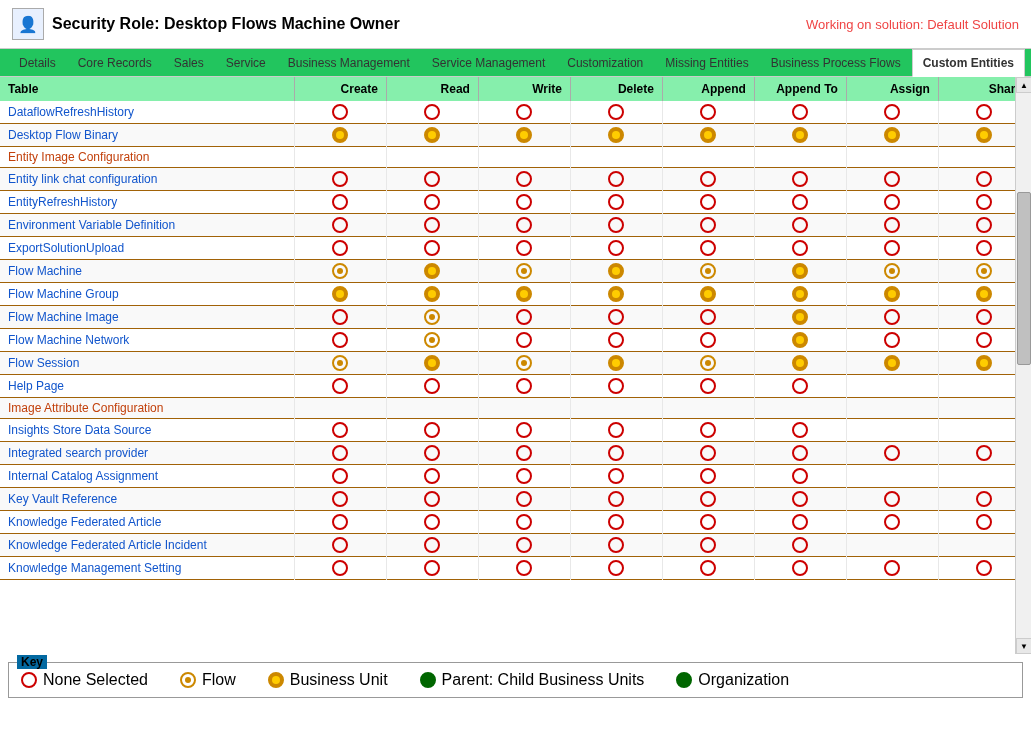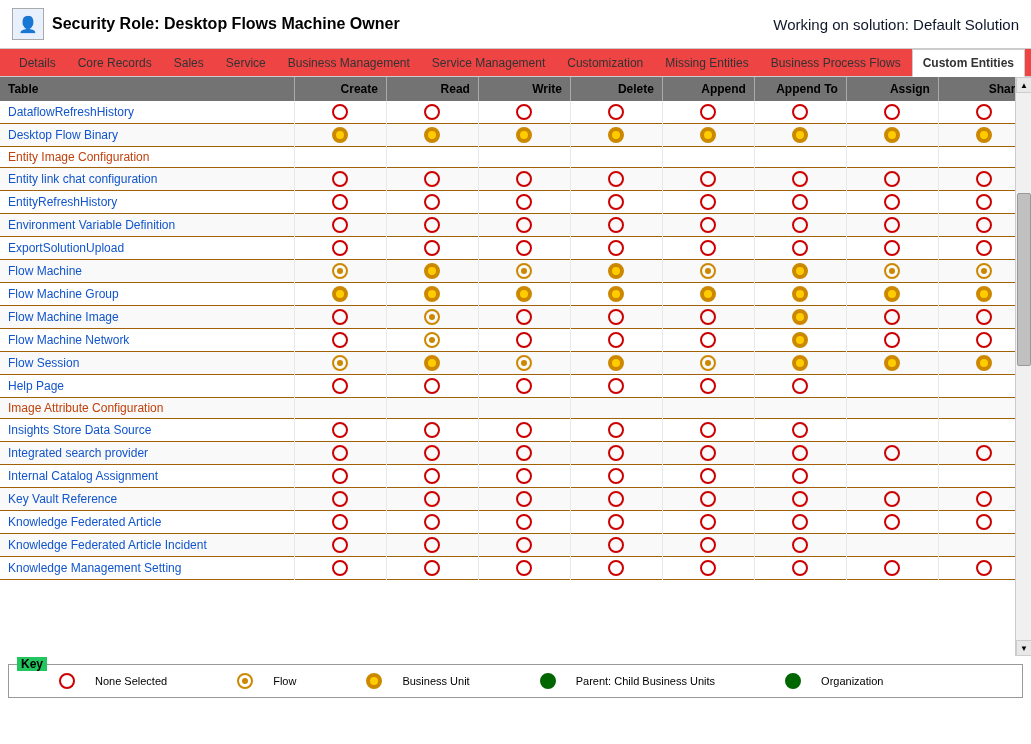--- a/index.html
+++ b/index.html
@@ -21,27 +21,27 @@
       width: 32px;
       height: 32px;
       background: #e8f0fe;
       border: 1px solid #aaa;
       display: flex;
       align-items: center;
       justify-content: center;
       font-size: 16px;
     }
     .header-title { font-size: 16px; font-weight: bold; }
-    .header-right { font-size: 15px; color: #0f172a; }
+    .header-right { font-size: 13px; color: #ef4444; }
 
     .tabs {
       display: flex;
       border-bottom: 1px solid #ccc;
       padding: 0 8px;
-      background: #ef4444;
+      background: #22c55e;
     }
     .tab {
       padding: 6px 10px;
       cursor: pointer;
       border: 1px solid transparent;
       border-bottom: none;
       font-size: 12px;
       color: #333;
       white-space: nowrap;
     }
@@ -63,21 +63,21 @@
       flex: 1;
       overflow-y: auto;
       position: relative;
     }
 
     table {
       width: 100%;
       border-collapse: collapse;
     }
     thead tr {
-      background: #737373;
+      background: #86efac;
       padding-left: 40px;
     }
     thead th {
       padding: 5px 8px;
       text-align: left;
       font-weight: bold;
       border-right: 1px solid #aaa;
       font-size: 12px;
     }
     thead th:first-child { width: 240px; }
@@ -151,37 +151,36 @@
     .key-section {
       border: 1px solid #999;
       margin: 8px;
       padding: 8px 12px;
       position: relative;
     }
     .key-title {
       position: absolute;
       top: -8px;
       left: 8px;
-      background: #22c55e;
+      background: #0369a1;
       padding: 0 4px;
       font-size: 12px;
       font-weight: bold;
     }
     .key-items {
       display: flex;
       gap: 32px;
       align-items: center;
       flex-wrap: wrap;
     }
     .key-item {
       display: flex;
       align-items: center;
-      gap: 20px;
-      font-size: 11px;
-      margin-left: 38px;
+      gap: 6px;
+      font-size: 16px;
     }
 
     .scrollbar-track {
       position: absolute;
       right: 0;
       top: 0;
       width: 16px;
       height: 100%;
       background: #f0f0f0;
       border-left: 1px solid #ccc;

